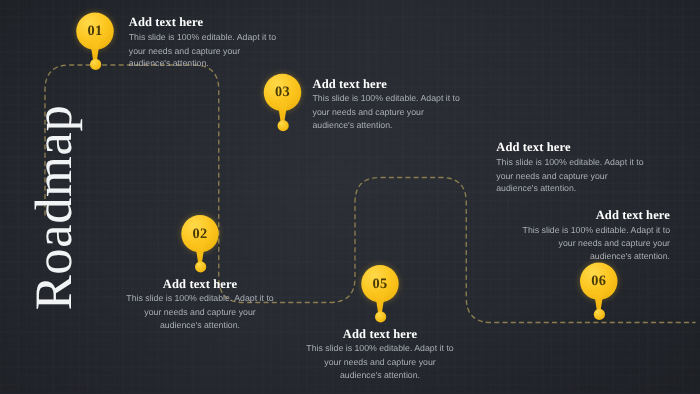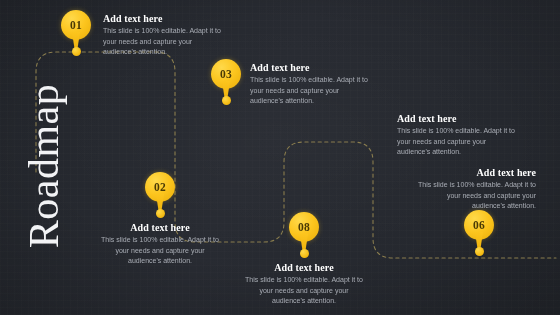--- a/index.html
+++ b/index.html
@@ -187,21 +187,21 @@
   </div>
   <div class="tblock ta-left" style="left:250px; top:62px;">
     <p class="head">Add text here</p>
     <p class="body">This slide is 100% editable. Adapt it to your needs and capture your audience's attention.</p>
   </div>
 
   <div class="marker" style="left:289px; top:212px;">
     <div class="pin-head"></div>
     <div class="pin-tail"></div>
     <div class="pin-dot"></div>
-    <div class="pin-num">08</div>
+    <div class="pin-num">05</div>
   </div>
   <div class="tblock ta-center" style="left:242px; top:262px;">
     <p class="head">Add text here</p>
     <p class="body">This slide is 100% editable. Adapt it to your needs and capture your audience's attention.</p>
   </div>
 
   <div class="tblock ta-left" style="left:397px; top:113px;">
     <p class="head">Add text here</p>
     <p class="body">This slide is 100% editable. Adapt it to your needs and capture your audience's attention.</p>
   </div>

